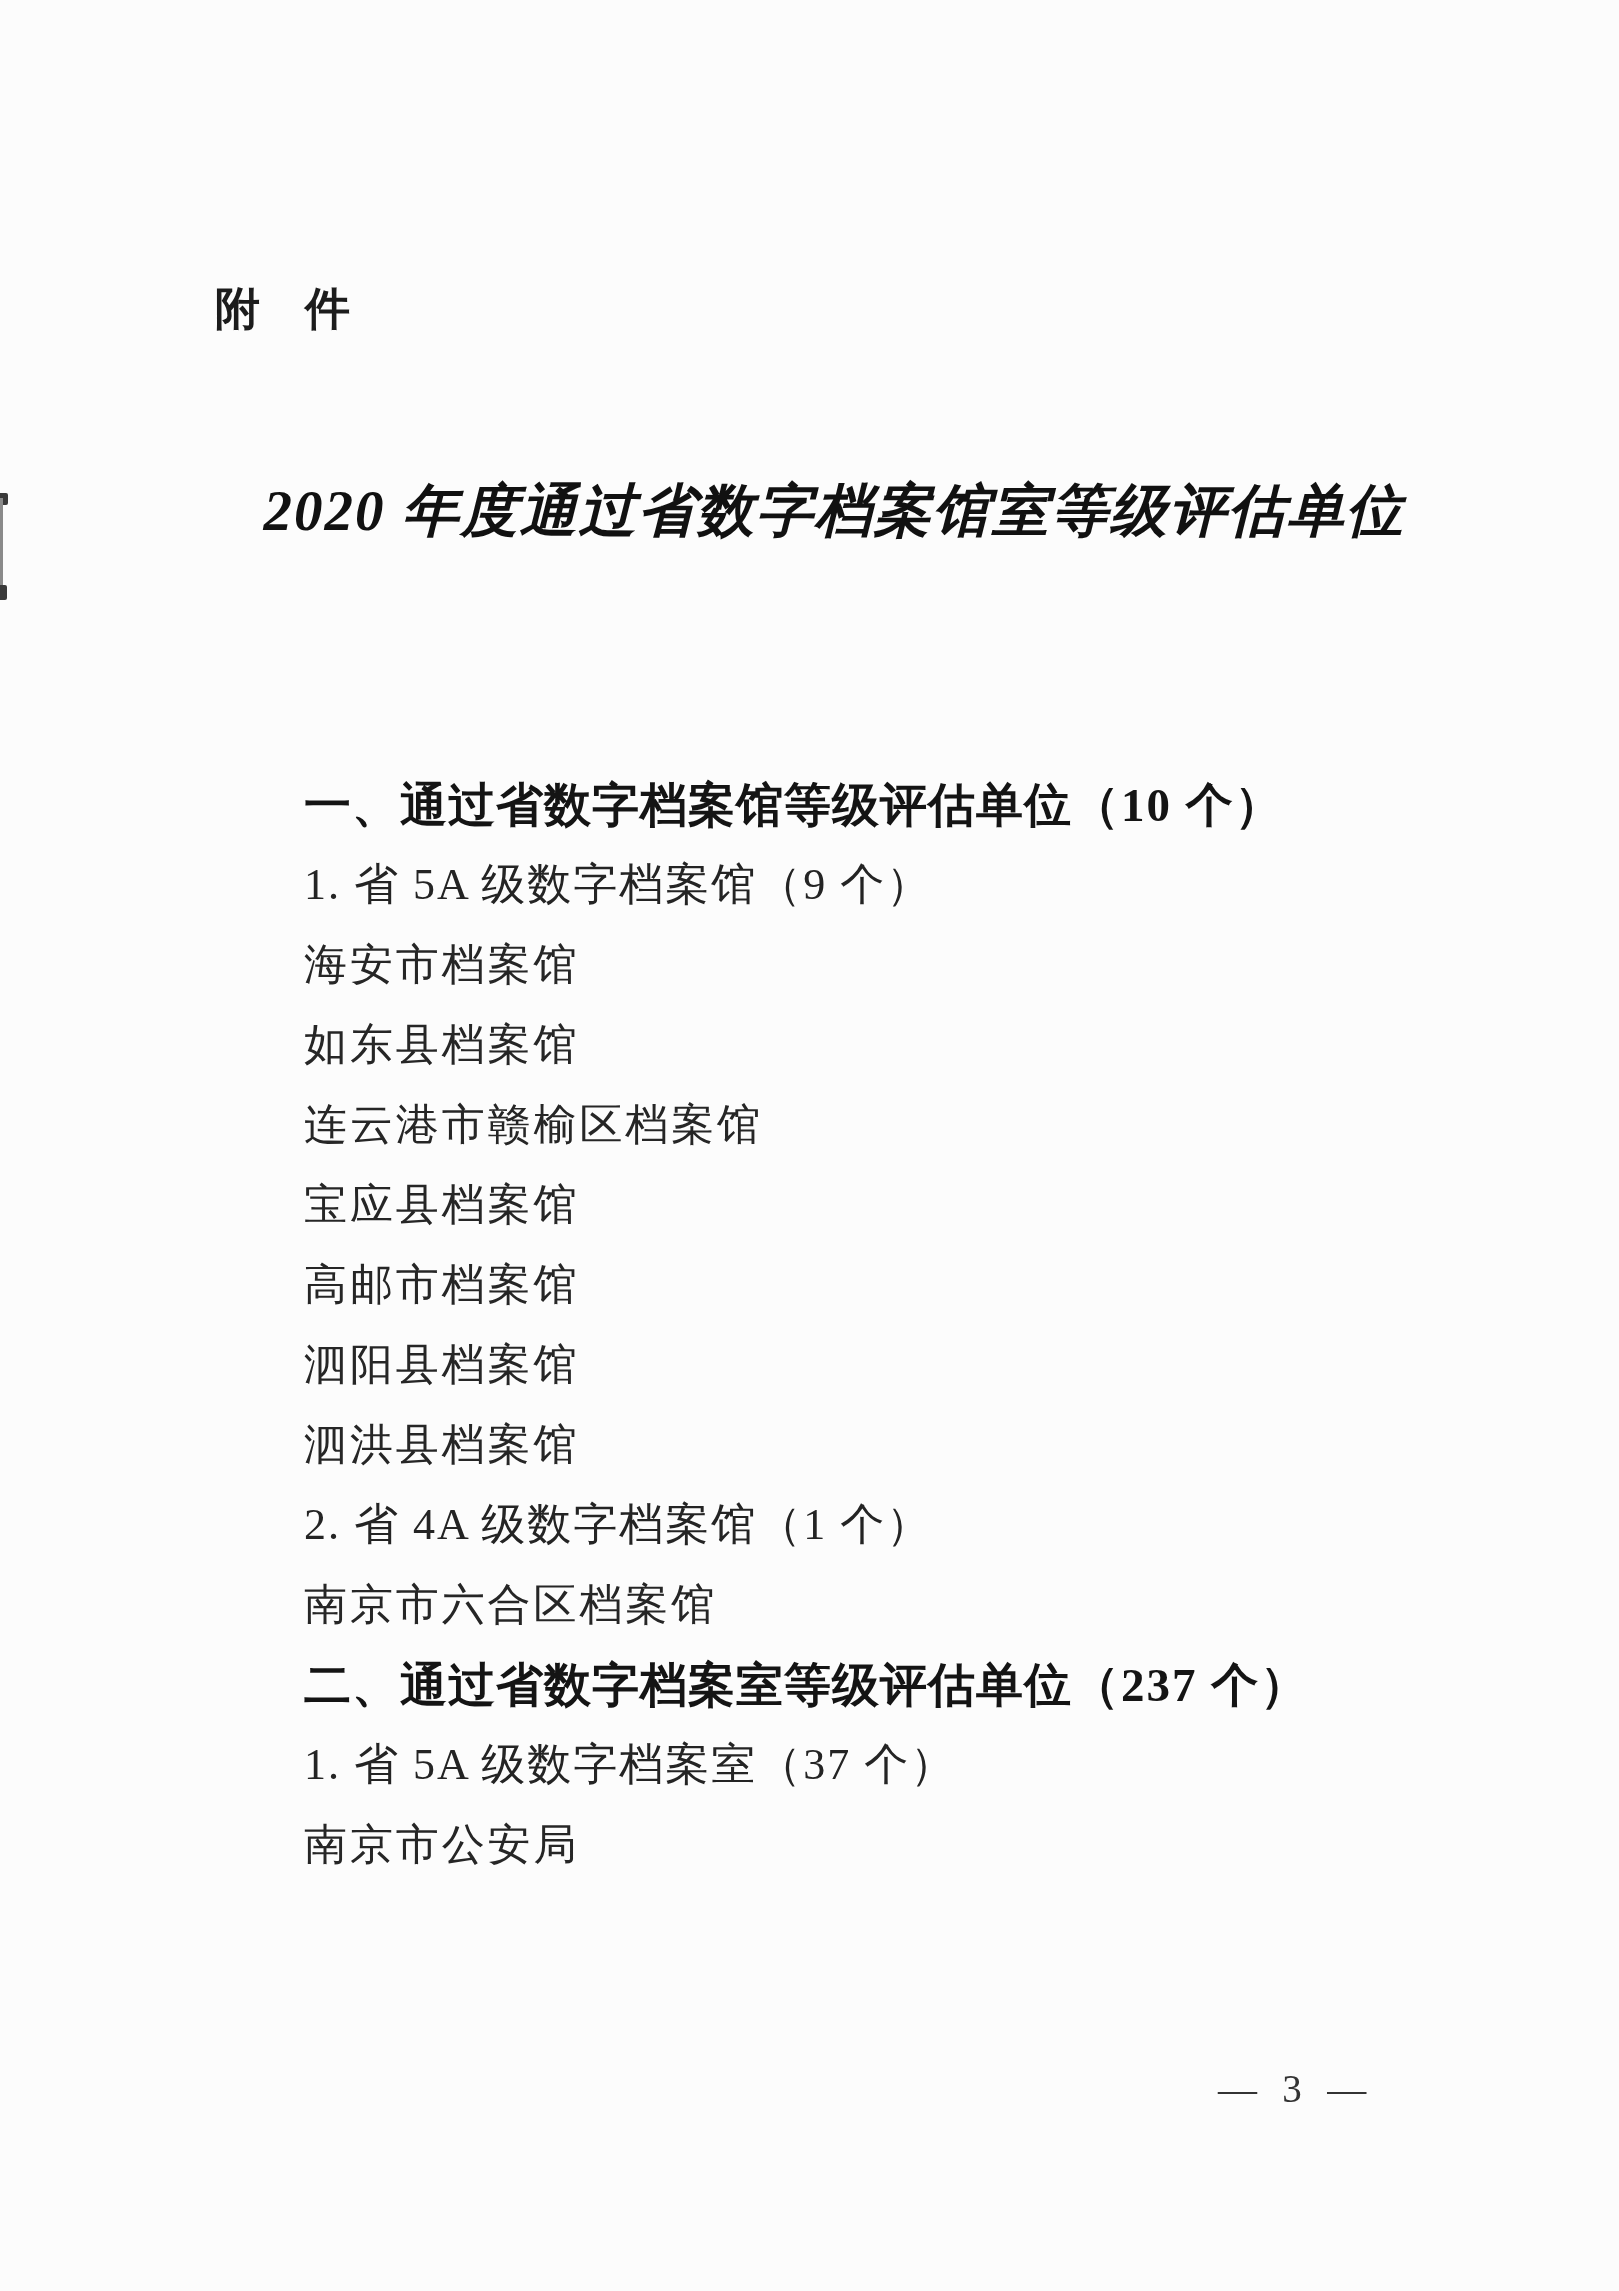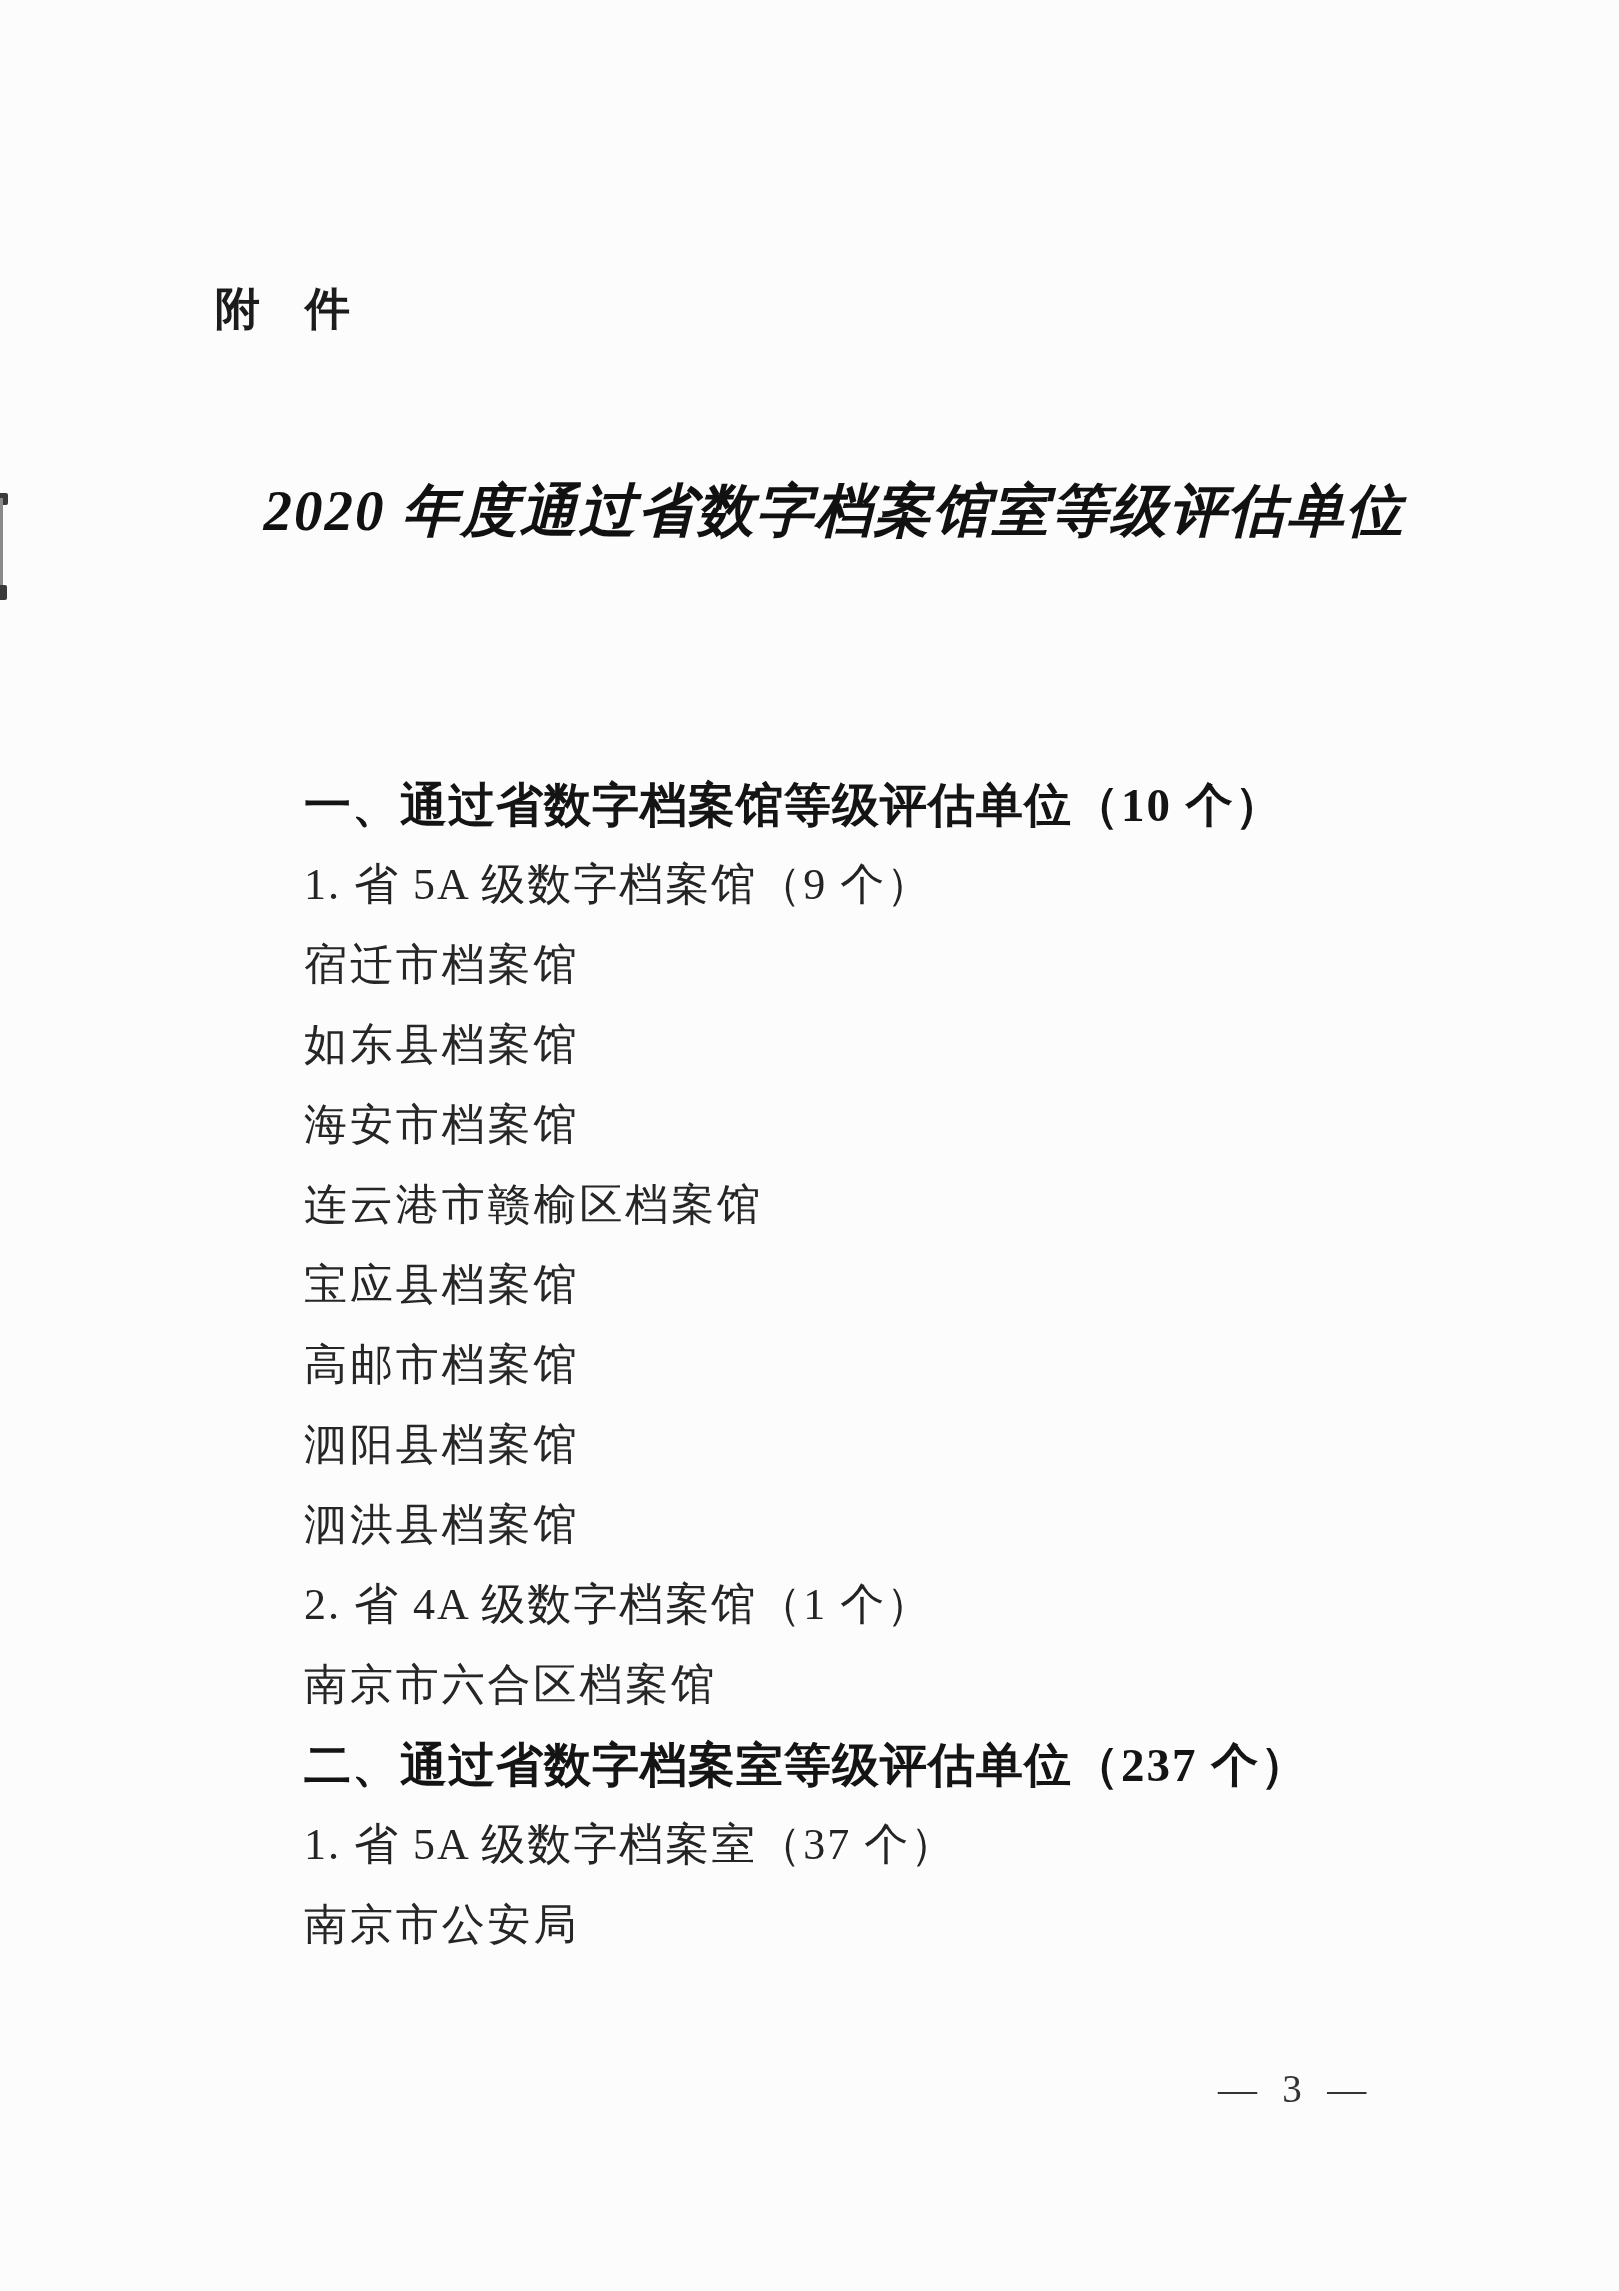--- a/index.html
+++ b/index.html
@@ -126,23 +126,22 @@
 
   <h1 class="doc-title">2020 年度通过省数字档案馆室等级评估单位</h1>
 
 
   <div class="content">
 
     <div class="line section-heading"><span>一、通过省数字档案馆等级评估单位</span><span class="count">（10 个）</span></div>
 
     <div class="line sub-heading">1. 省 5A 级数字档案馆（9 个）</div>
 
-    <div class="line item">宿迁市档案馆</div>
+    <div class="line item">海安市档案馆</div>
     <div class="line item">如东县档案馆</div>
-    <div class="line item">海安市档案馆</div>
     <div class="line item">连云港市赣榆区档案馆</div>
     <div class="line item">宝应县档案馆</div>
     <div class="line item">高邮市档案馆</div>
     <div class="line item">泗阳县档案馆</div>
     <div class="line item">泗洪县档案馆</div>
 
     <div class="line sub-heading">2. 省 4A 级数字档案馆（1 个）</div>
 
     <div class="line item">南京市六合区档案馆</div>
 

